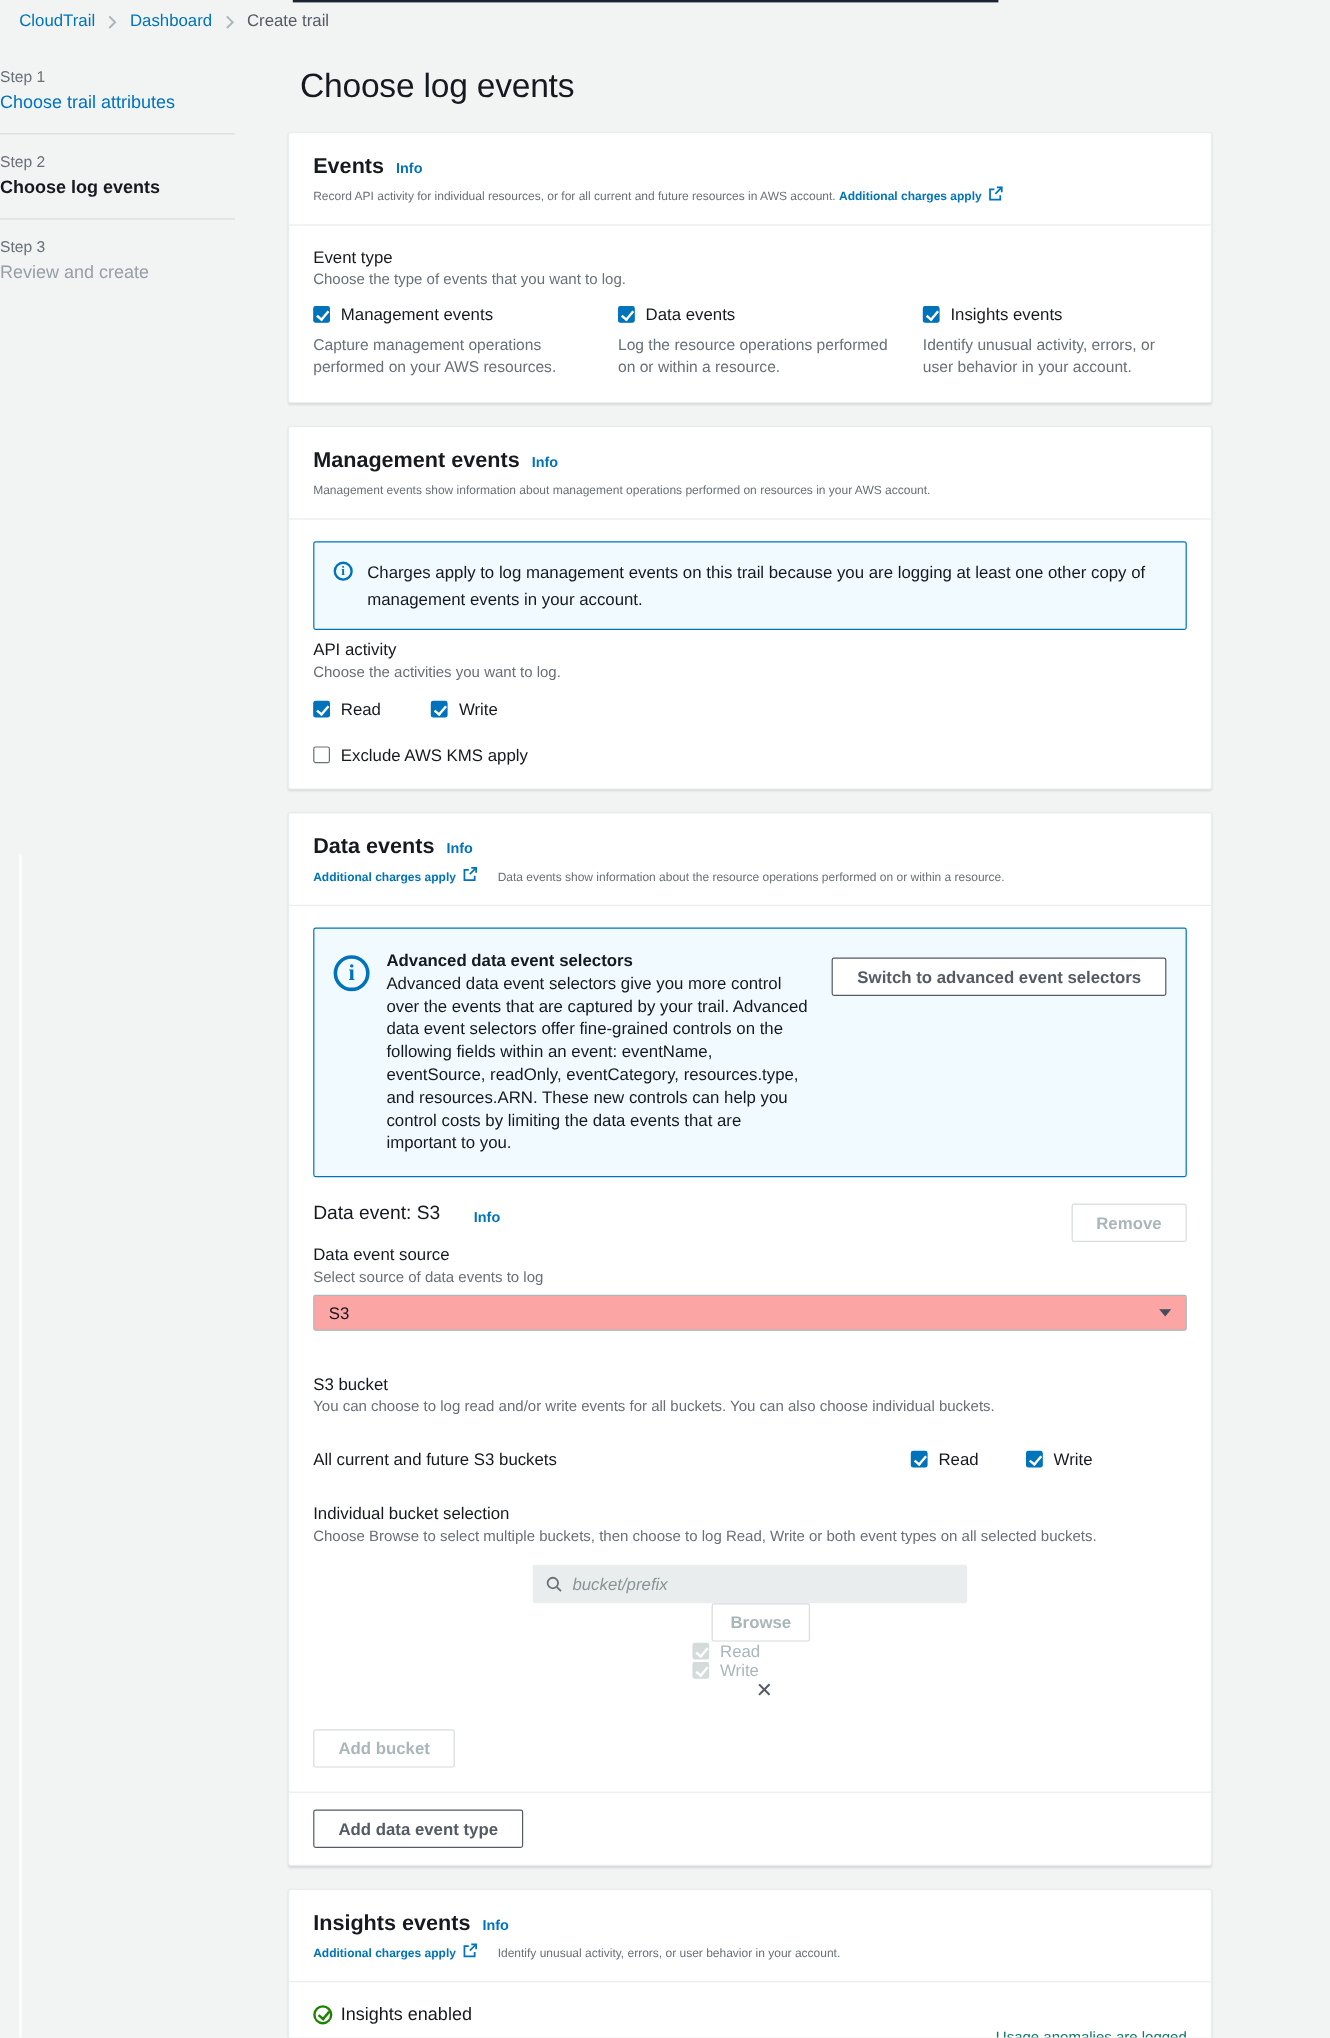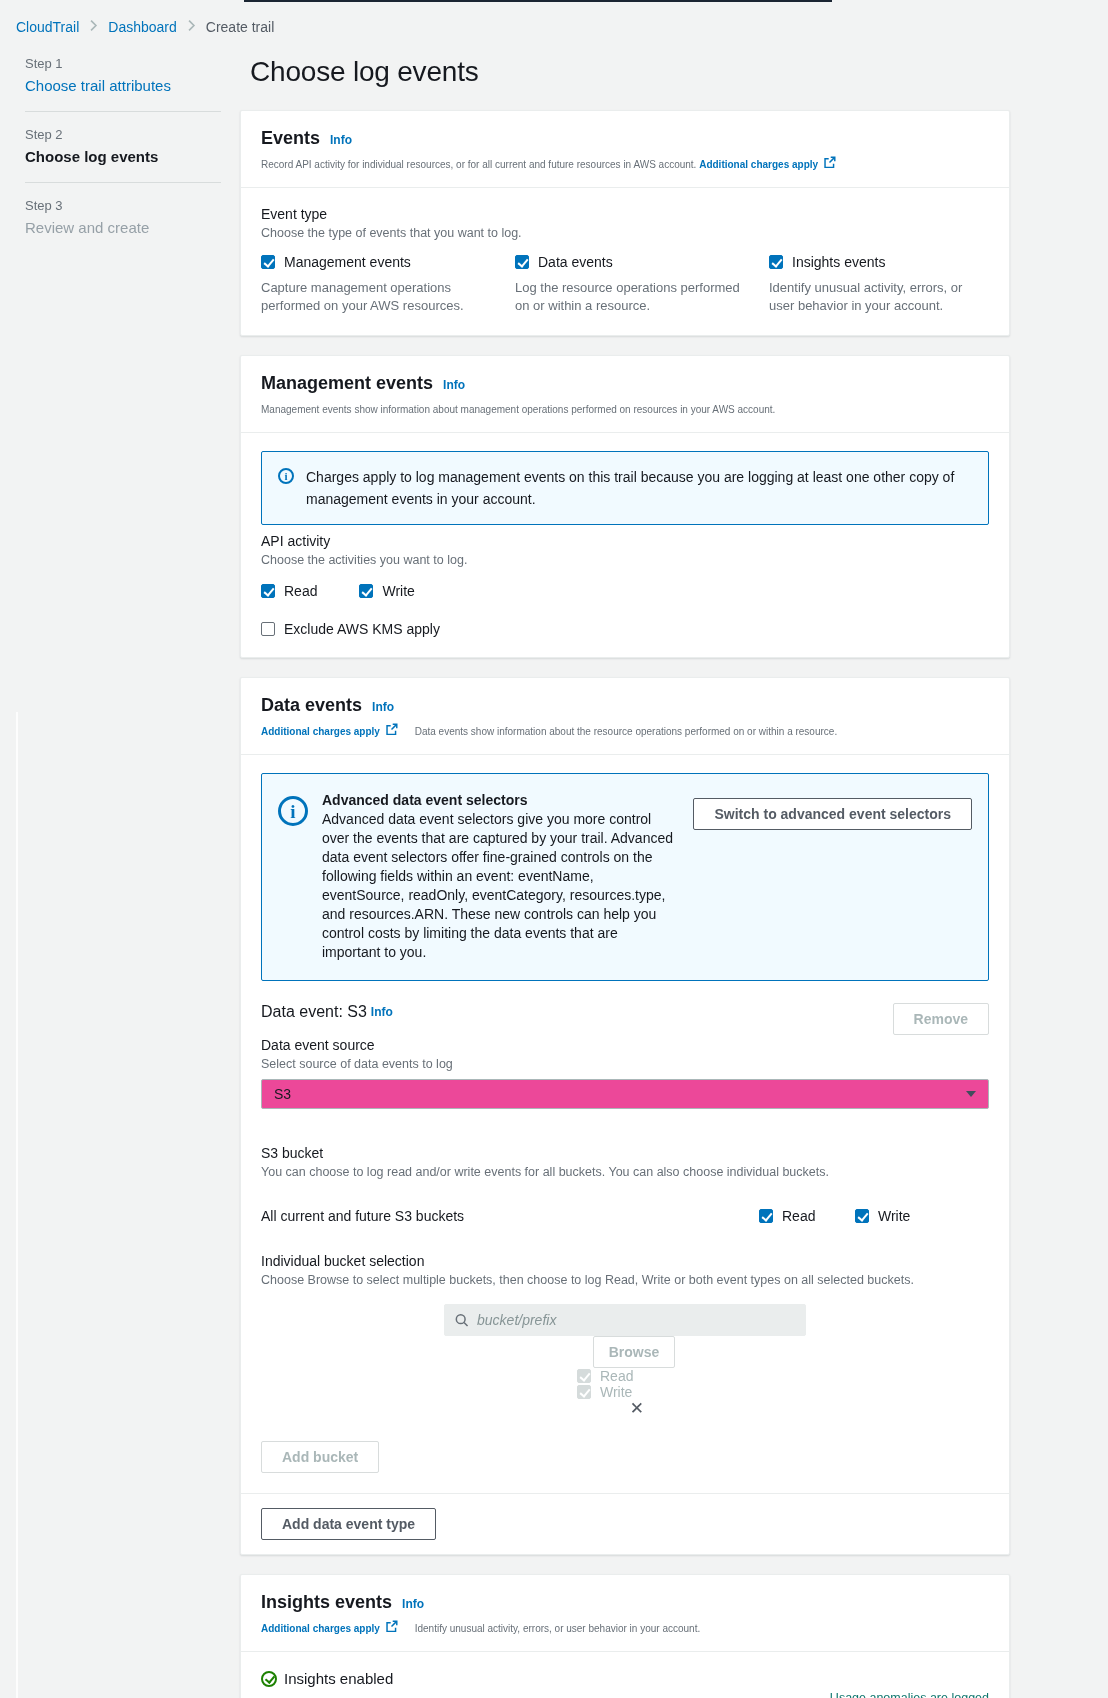--- a/index.html
+++ b/index.html
@@ -14,25 +14,25 @@
   }
   
   .top-dark-strip { position:absolute; left:244px; top:0; width:588px; height:2px; background:#1b2532; }
   .left-white-line { position:absolute; left:16px; top:712px; bottom:0; width:2px; background:#fdfdfd; }
 
   a { text-decoration:none; }
   .link { color:#0073bb; cursor:pointer; }
   .link-bold { color:#0073bb; font-weight:bold; cursor:pointer; }
 
   
-  .breadcrumb { position:absolute; left:16px; top:19px; display:flex; align-items:flex-start; gap:10px; font-size:14px; }
+  .breadcrumb { position:absolute; left:16px; top:9px; display:flex; align-items:flex-end; gap:10px; font-size:14px; }
   .crumb-current { color:#545b64; }
 
   
-  .steps { position:absolute; left:25px; top:56px; width:196px; }
+  .steps { position:absolute; left:0; top:56px; width:196px; }
   .step-label { font-size:13px; color:#687078; margin-bottom:6px; }
   .step-title { font-size:15px; }
   .step-title.active { font-weight:bold; color:#16191f; }
   .step-title.future { color:#96a0a7; }
   .steps hr { border:none; border-top:1px solid #d8dcdc; margin:17px 0 15px 0; }
 
   
   .main { position:absolute; left:240px; top:48px; width:770px; }
   h1.page-title { font-size:28px; font-weight:500; color:#16191f; margin:8px 0 22px 10px; letter-spacing:-0.2px; }
 
@@ -92,25 +92,25 @@
 
   
   .btn { display:inline-flex; align-items:center; justify-content:center; height:32px;
     padding:0 20px; font-size:14px; font-weight:bold; border-radius:2px; cursor:pointer;
     background:#fff; white-space:nowrap; font-family:inherit; }
   .btn-normal { border:1px solid #545b64; color:#545b64; }
   .btn-disabled { border:1px solid #d8dcdc; color:#aab7b8; cursor:default; }
 
   
   .de-head { display:flex; align-items:flex-start; justify-content:space-between; margin-top:22px; }
-  .de-title-row { display:flex; align-items:center; gap:4px; }
+  .de-title-row { display:flex; align-items:flex-end; gap:28px; }
   .de-title { font-size:16px; color:#16191f; }
 
   .select-box { margin-top:8px; height:30px; border:1px solid #aab7b8; border-radius:2px;
-    background:#ec4899; display:flex; align-items:center; justify-content:space-between;
+    background:#fca5a5; display:flex; align-items:center; justify-content:space-between;
     padding:0 12px; cursor:pointer; }
   .select-caret { width:0; height:0; border-left:5px solid transparent; border-right:5px solid transparent;
     border-top:6px solid #414d5c; }
 
   .row-flex { display:flex; align-items:center; }
   .col-read, .col-write { width:96px; display:flex; align-items:center; gap:9px; flex:none; }
   .col-action { width:38px; display:flex; justify-content:flex-end; flex:none; }
 
   .search-input { width:362px; height:32px; background:#eaeded; border:1px solid #eaeded;
     border-radius:2px; display:flex; align-items:center; gap:8px; padding:0 10px; }

